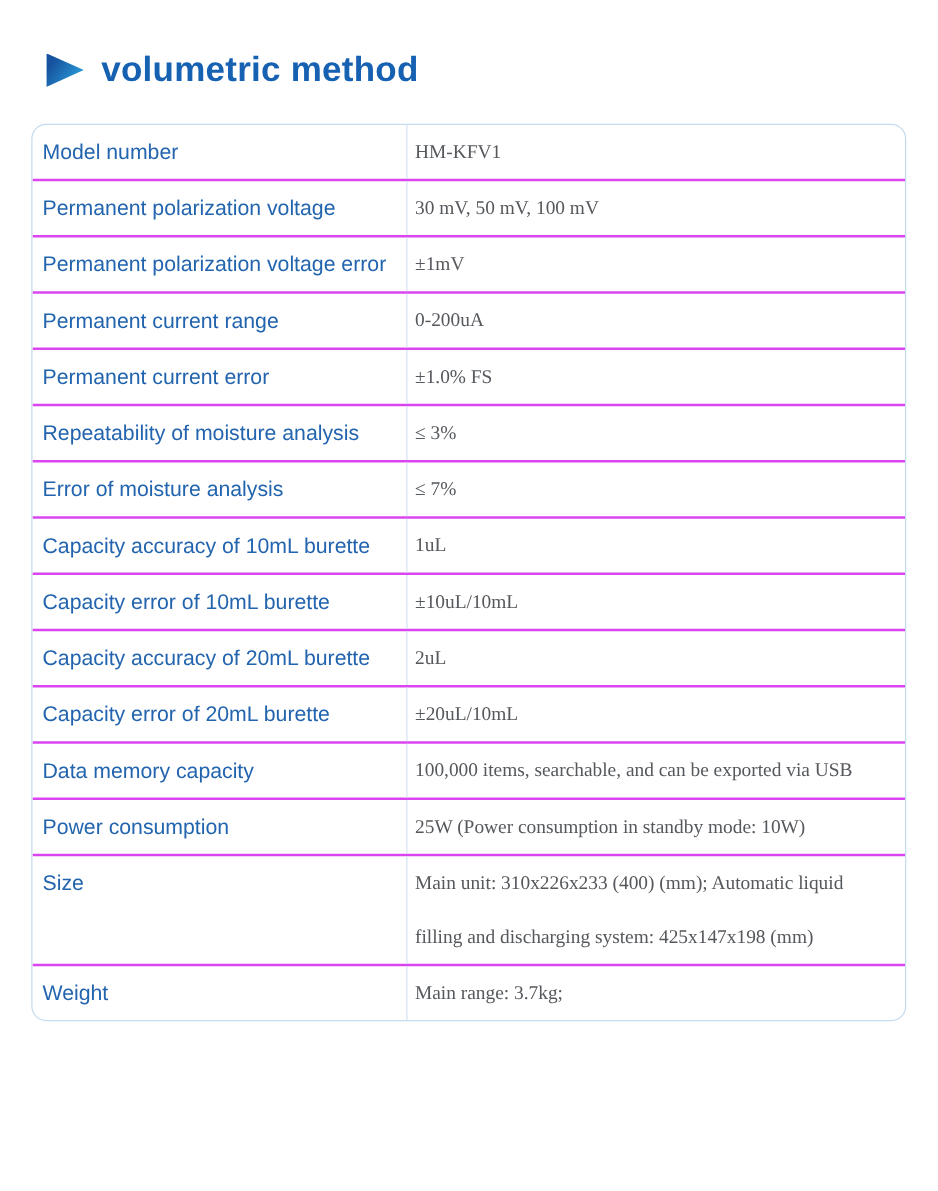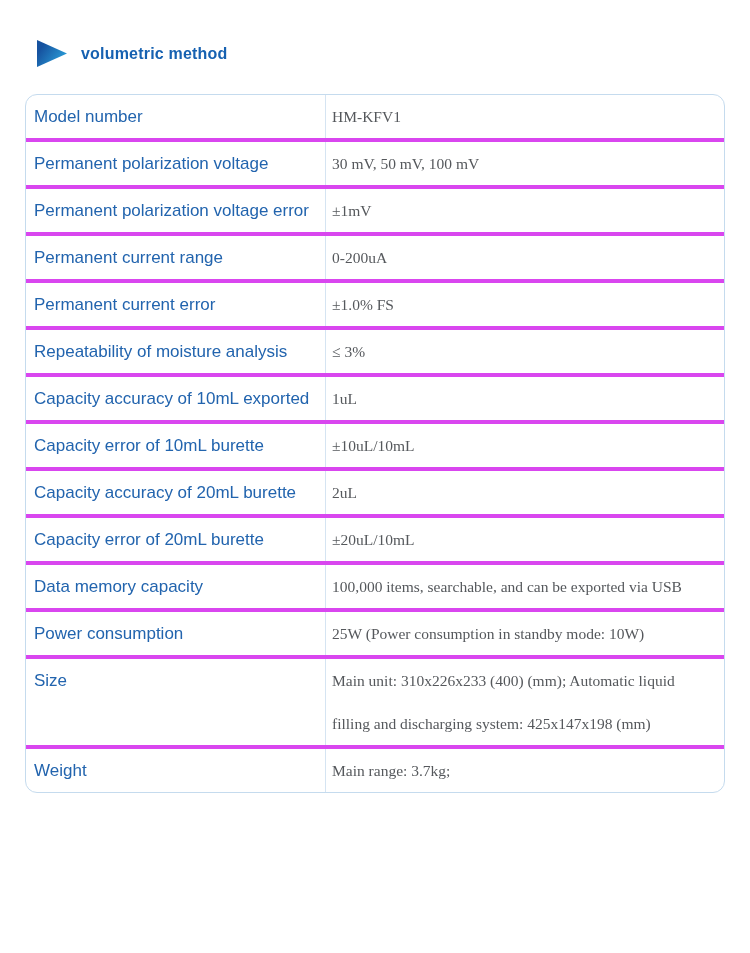--- a/index.html
+++ b/index.html
@@ -21,36 +21,36 @@
     gap: 14px;
   }
   .tri-icon {
     width: 30px;
     height: 27px;
     background: linear-gradient(125deg, #16529f 20%, #2da9e1 95%);
     clip-path: polygon(0 0, 100% 50%, 0 100%);
     flex: 0 0 auto;
   }
   .title {
-    font-size: 16px;
+    font-size: 28px;
     font-weight: 700;
     color: #1661b1;
     letter-spacing: 0.2px;
   }
   .spec-table {
     margin: 27px 25px 0 25px;
     width: 700px;
     border: 1px solid #c5dbee;
     border-radius: 12px;
     overflow: hidden;
     background: #ffffff;
   }
   .row {
     display: flex;
-    border-top: 4px solid #d946ef;
+    border-top: 2px solid #d946ef;
   }
   .row:first-child { border-top: none; }
   .cell-label {
     width: 300px;
     flex: 0 0 300px;
     border-right: 1px solid #d5e4f2;
     padding-left: 8px;
     padding-right: 4px;
     color: #2264ae;
     font-size: 17px;
@@ -133,21 +133,29 @@
       <div class="row">
         <div class="cell-label">
           <span class="label-text">Repeatability of moisture analysis</span>
         </div>
         <div class="cell-value">
           <div class="value-line">≤ 3%</div>
         </div>
       </div>
       <div class="row">
         <div class="cell-label">
-          <span class="label-text">Capacity accuracy of 10mL exported</span>
+          <span class="label-text">Error of moisture analysis</span>
+        </div>
+        <div class="cell-value">
+          <div class="value-line">≤ 7%</div>
+        </div>
+      </div>
+      <div class="row">
+        <div class="cell-label">
+          <span class="label-text">Capacity accuracy of 10mL burette</span>
         </div>
         <div class="cell-value">
           <div class="value-line">1uL</div>
         </div>
       </div>
       <div class="row">
         <div class="cell-label">
           <span class="label-text">Capacity error of 10mL burette</span>
         </div>
         <div class="cell-value">

